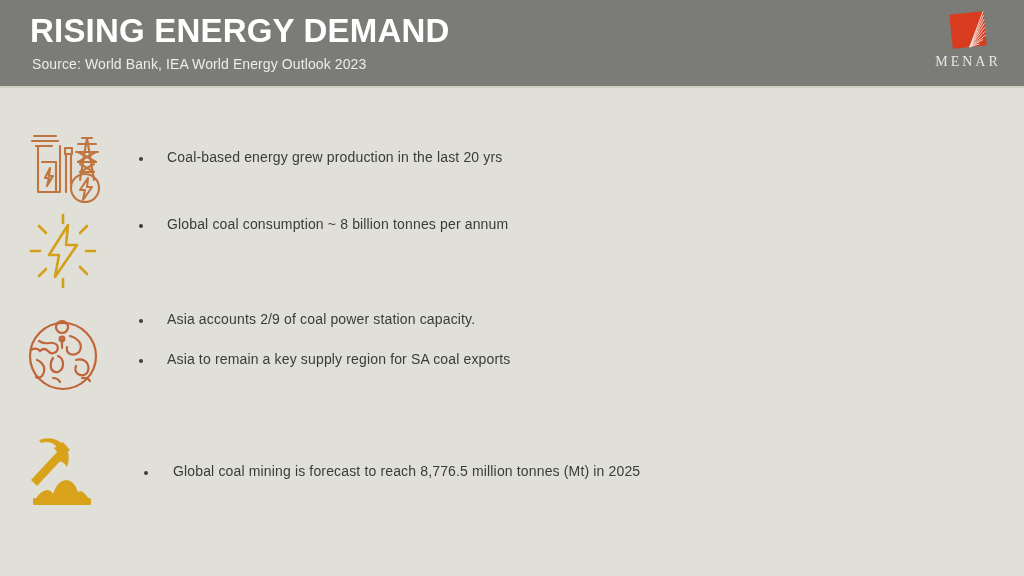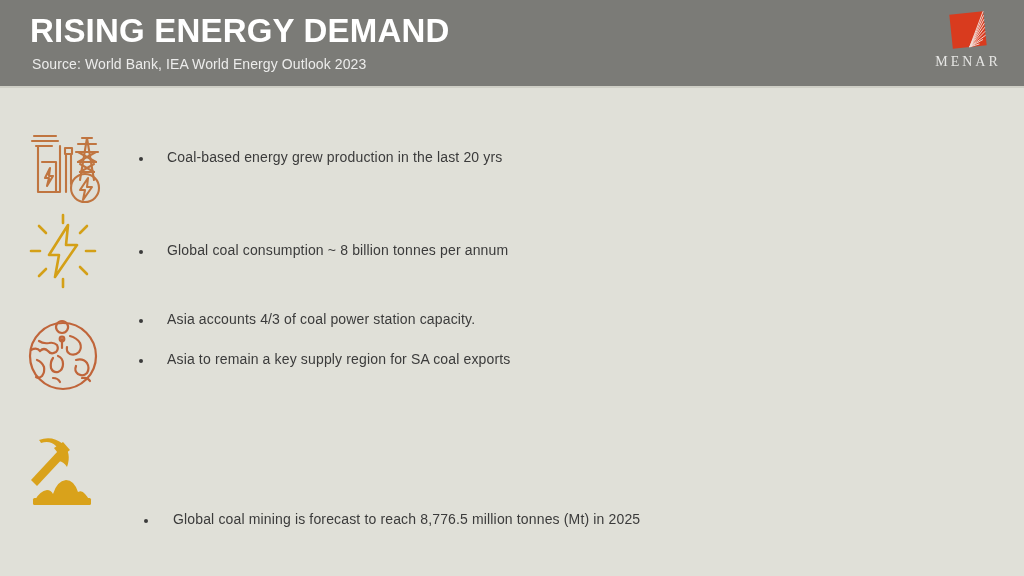--- a/index.html
+++ b/index.html
@@ -114,21 +114,21 @@
   .bullet:last-child { margin-bottom: 0; }
   .bullet .dot {
     position: absolute;
     left: 6px;
     top: 7px;
     width: 4px;
     height: 4px;
     border-radius: 50%;
     background: #3b3b3b;
   }
-  .bullet.indented { padding-left: 40px; margin-top: 48px; }
+  .bullet.indented { padding-left: 40px; }
   .bullet.indented .dot { left: 11px; }
 </style>
 </head>
 <body>
 
 <div class="slide">
 
   <div class="header">
     <div class="title">RISING ENERGY DEMAND</div>
     <div class="source">Source: World Bank, IEA World Energy Outlook 2023</div>
@@ -197,21 +197,21 @@
           <path d="M45 74 L45 82"></path>
           <path d="M13 46 L22 46"></path>
           <path d="M68 46 L77 46"></path>
           <path d="M21 21 L28 28"></path>
           <path d="M62 62 L69 69"></path>
           <path d="M69 21 L62 28"></path>
           <path d="M28 64 L21 71"></path>
         </g>
       </svg>
     </div>
-    <div class="bullets" style="top:38px;">
+    <div class="bullets" style="top:12px;">
       <div class="bullet">
         <span class="dot"></span>
         <span>Global coal consumption ~ 8 billion tonnes per annum</span>
       </div>
     </div>
   </div>
 
   <div class="row" style="top:312px;">
     <div class="icon-box" style="top:0;">
       <svg width="90" height="90" viewBox="0 0 90 90" xmlns="http://www.w3.org/2000/svg" fill="none" stroke="#c0653a" stroke-width="2.2" stroke-linecap="round" stroke-linejoin="round">
@@ -227,21 +227,21 @@
         <path d="M40 44 q5 2 5 8 q0 6 -5 8 q-5 1 -7 -4 q-1 -6 2 -10"></path>
         <path d="M35 66 q5 0 7 4"></path>
 
         <path d="M44 21 a6 6 0 1 1 0.1 0 z M44 27 L44 36"></path>
         <circle cx="44" cy="27" r="2.3"></circle>
       </svg>
     </div>
     <div class="bullets" style="top:0px;">
       <div class="bullet">
         <span class="dot"></span>
-        <span>Asia accounts 4/3 of coal power station capacity.</span>
+        <span>Asia accounts 2/9 of coal power station capacity.</span>
       </div>
       <div class="bullet">
         <span class="dot"></span>
         <span>Asia to remain a key supply region for SA coal exports</span>
       </div>
     </div>
   </div>
 
   <div class="row" style="top:428px;">
     <div class="icon-box" style="top:0;">

